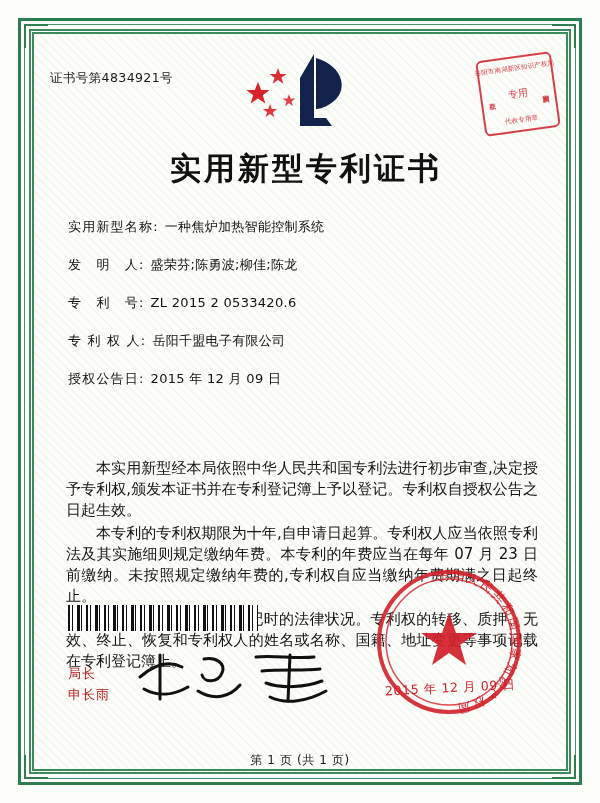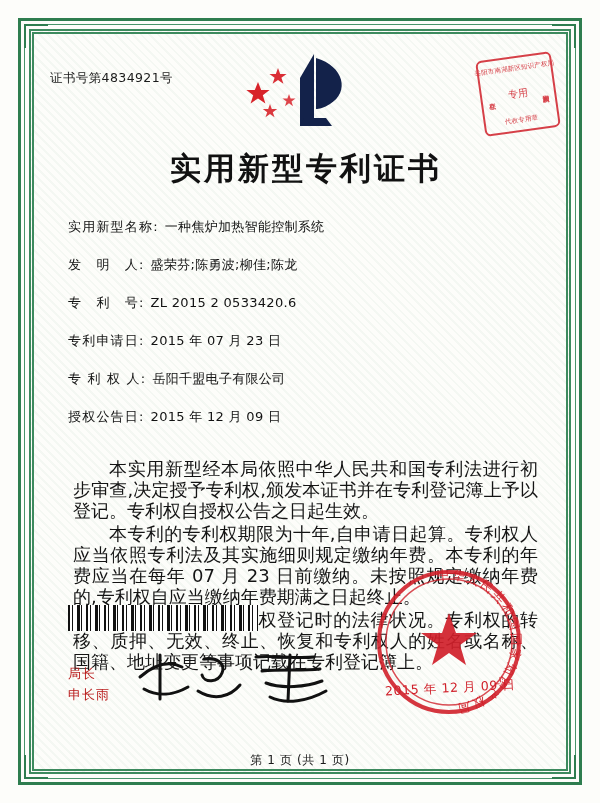--- a/index.html
+++ b/index.html
@@ -160,24 +160,24 @@
     letter-spacing: 1.2px;
   }
   .field-value {
     margin-left: 6px;
     letter-spacing: 0.3px;
   }
 
   
   .body-text {
     position: absolute;
-    left: 33px;
+    left: 26px;
     right: 22px;
     top: 418px;
-    font-size: 18px;
+    font-size: 15px;
     line-height: 21px;
     color: #141414;
     text-align: justify;
   }
   .body-text p {
     margin: 0 0 2px 0;
     text-indent: 2em;
   }
 
   
@@ -289,24 +289,20 @@
         <span class="field-label">实用新型名称:</span>
         <span class="field-value">一种焦炉加热智能控制系统</span>
       </div>
       <div class="field-row">
         <span class="field-label">发　明　人:</span>
         <span class="field-value">盛荣芬;陈勇波;柳佳;陈龙</span>
       </div>
       <div class="field-row">
         <span class="field-label">专　利　号:</span>
         <span class="field-value">ZL 2015 2 0533420.6</span>
-      </div>
-      <div class="field-row">
-        <span class="field-label">专利申请日:</span>
-        <span class="field-value">2015 年 07 月 23 日</span>
       </div>
       <div class="field-row">
         <span class="field-label">专 利 权 人:</span>
         <span class="field-value">岳阳千盟电子有限公司</span>
       </div>
       <div class="field-row">
         <span class="field-label">授权公告日:</span>
         <span class="field-value">2015 年 12 月 09 日</span>
       </div>
     </div>

